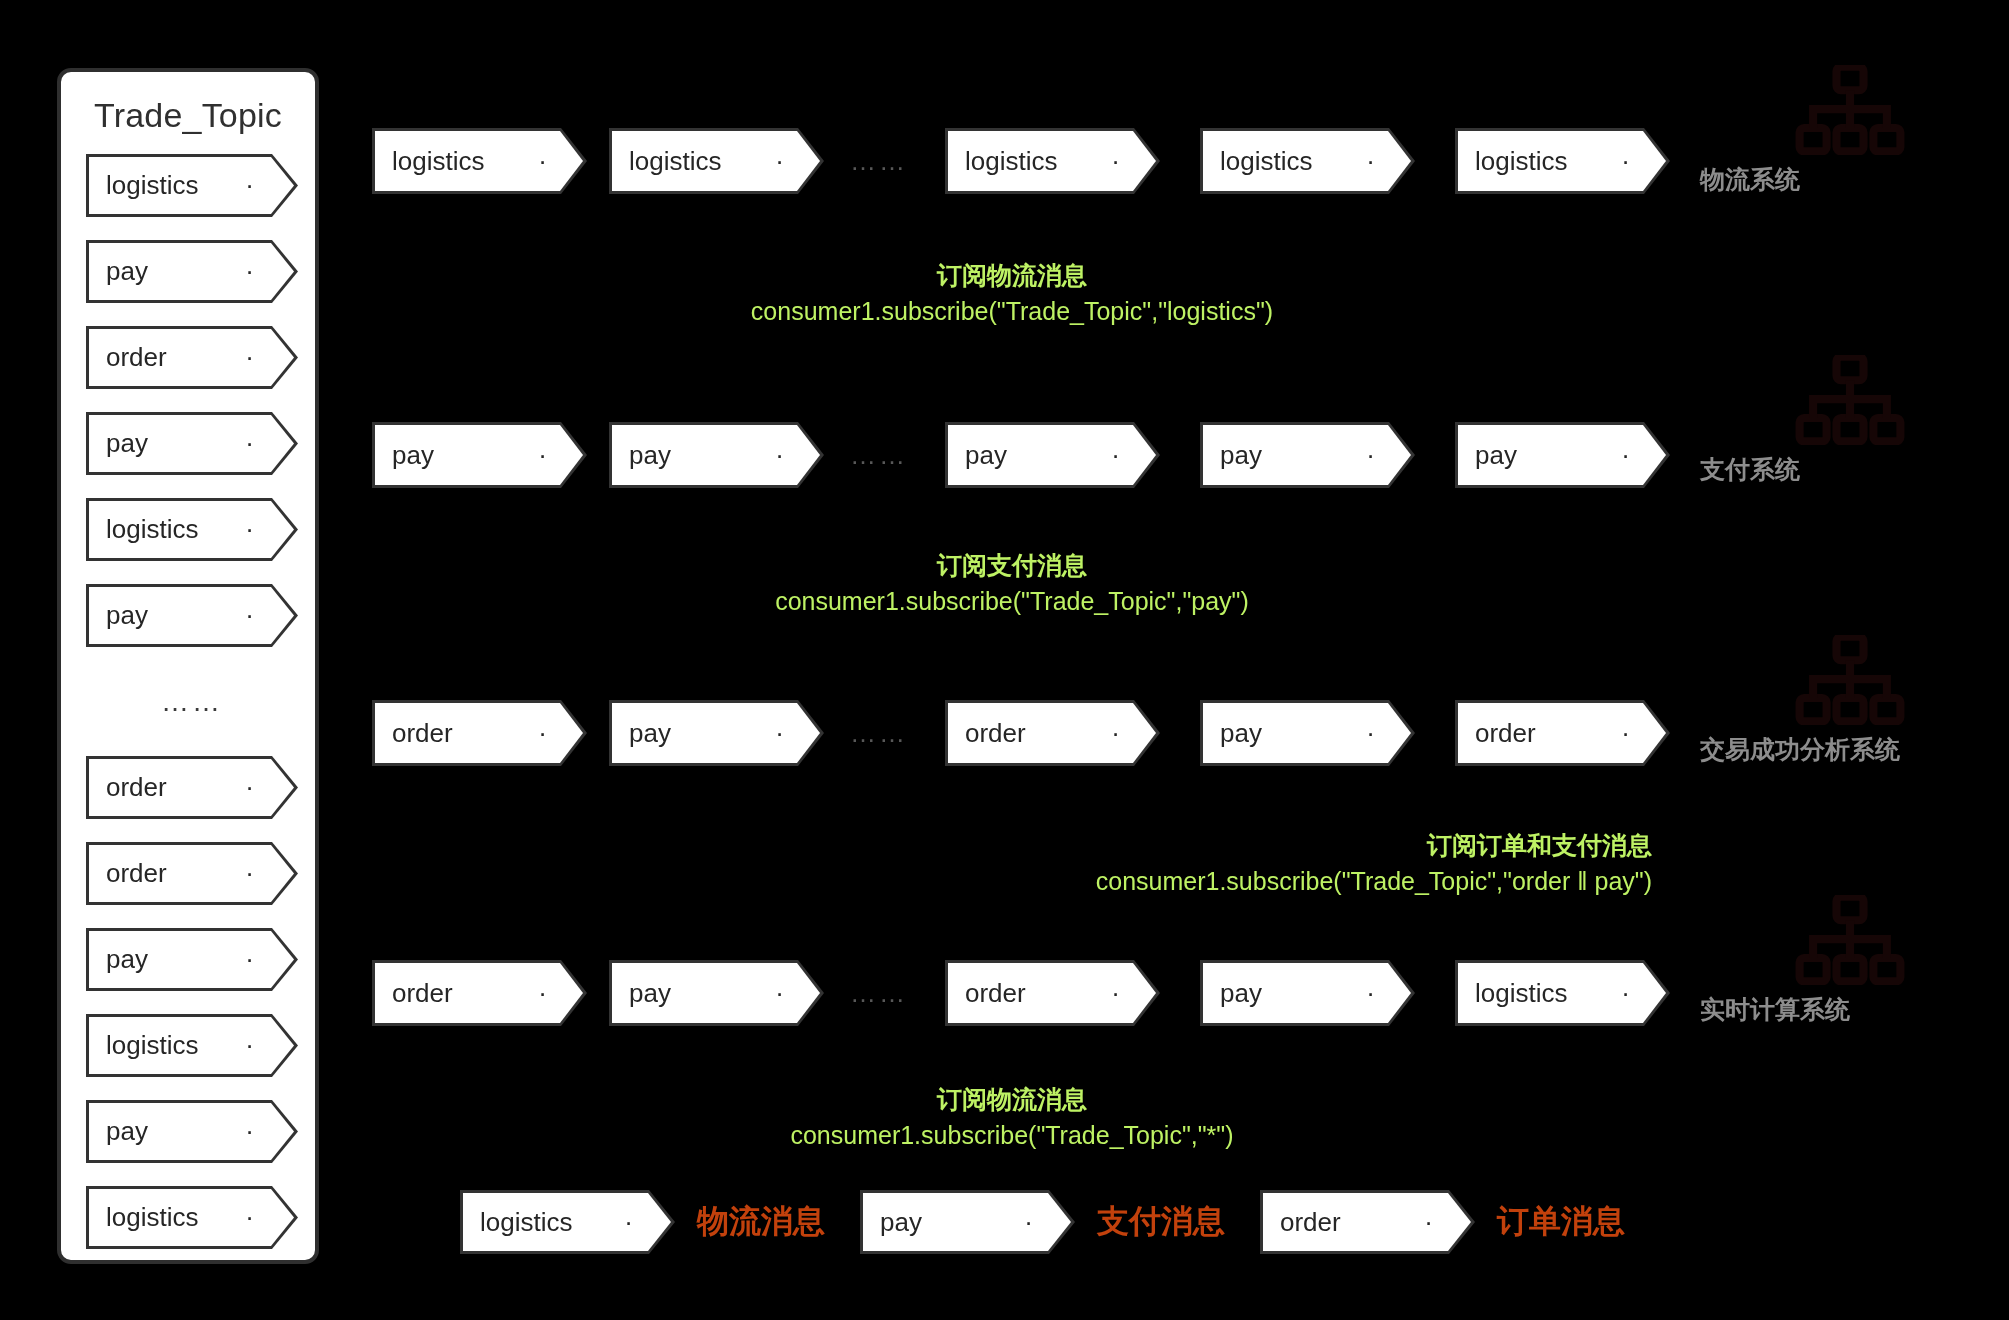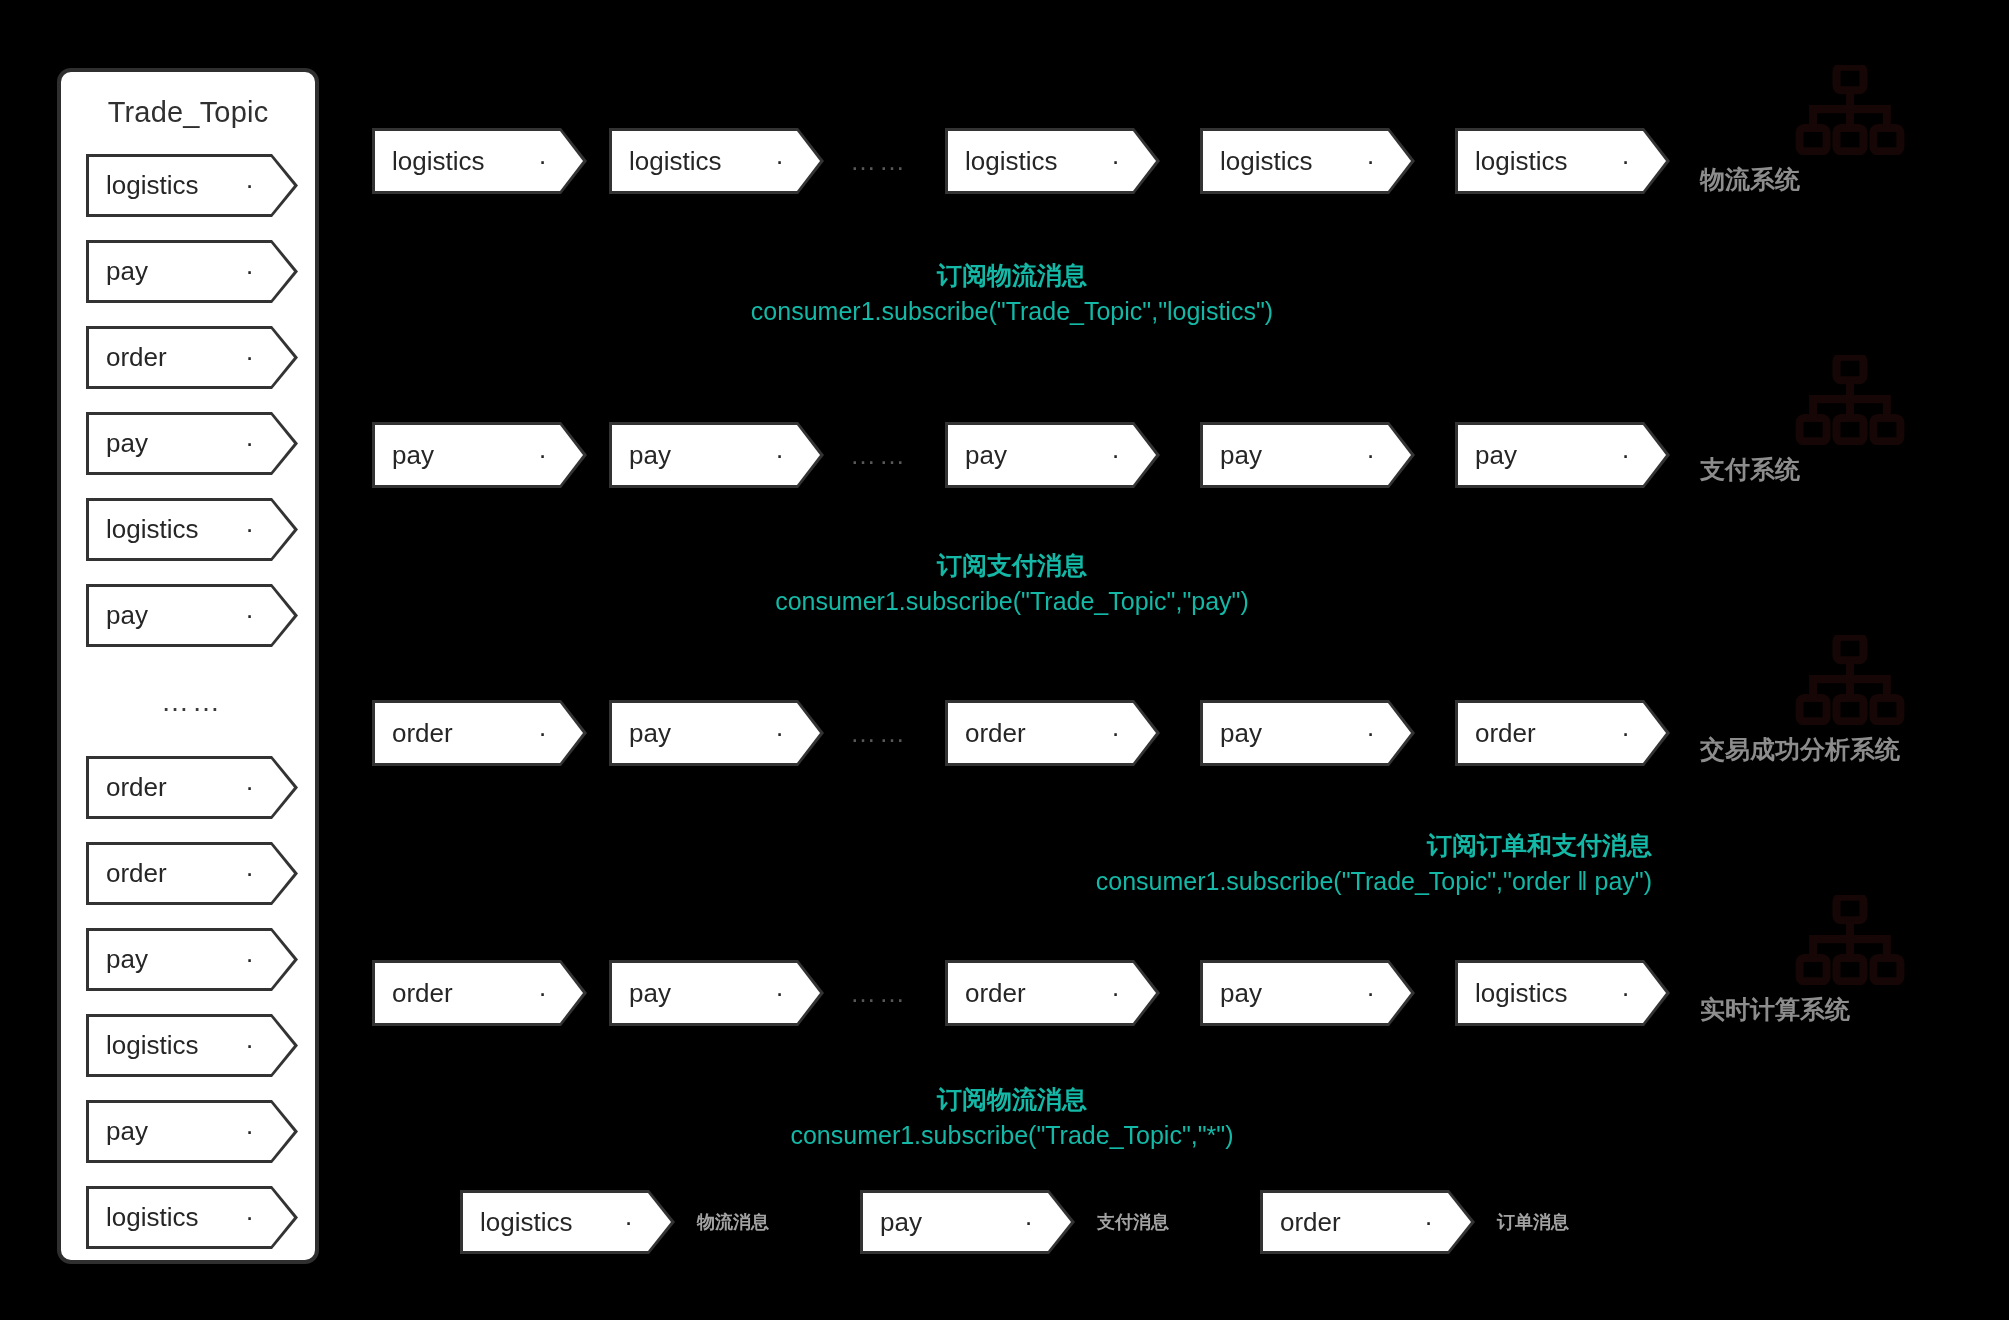--- a/index.html
+++ b/index.html
@@ -27,21 +27,21 @@
     border: 4px solid #2f2f2f;
     border-radius: 14px;
     box-sizing: border-box;
   }
   #topic-title {
     position: absolute;
     top: 24px;
     left: 0;
     width: 100%;
     text-align: center;
-    font-size: 29px;
+    font-size: 34px;
     color: #303030;
     letter-spacing: .2px;
   }
   #topic-list {
     position: absolute;
     top: 82px;
     left: 25px;
     width: 212px;
   }
 
@@ -117,21 +117,21 @@
     font-size: 26px;
     letter-spacing: 3px;
   }
 
   
   .caption {
     position: absolute;
     left: 372px;
     width: 1280px;
     text-align: center;
-    color: #14b8a6;
+    color: #bef264;
     line-height: 1.42;
   }
   .caption .cn {
     display: block;
     font-size: 25px;
     font-weight: bold;
   }
   .caption .code {
     display: block;
     font-size: 25px;
@@ -172,23 +172,23 @@
     display: flex;
     align-items: center;
   }
   .legend-item .tag {
     height: 64px;
     font-size: 26px;
   }
   .legend-item .tag-dot { padding-right: 42px; }
   .legend-text {
     margin-left: 22px;
-    font-size: 18px;
+    font-size: 32px;
     font-weight: bold;
-    color: #a3a3a3;
+    color: #c2410c;
     white-space: nowrap;
   }
 </style>
 </head>
 <body>
 
 <div id="topic-panel">
   <div id="topic-title">Trade_Topic</div>
   <div id="topic-list">
       <div class="tag outlined topic-tag" style="width: 212px;">

